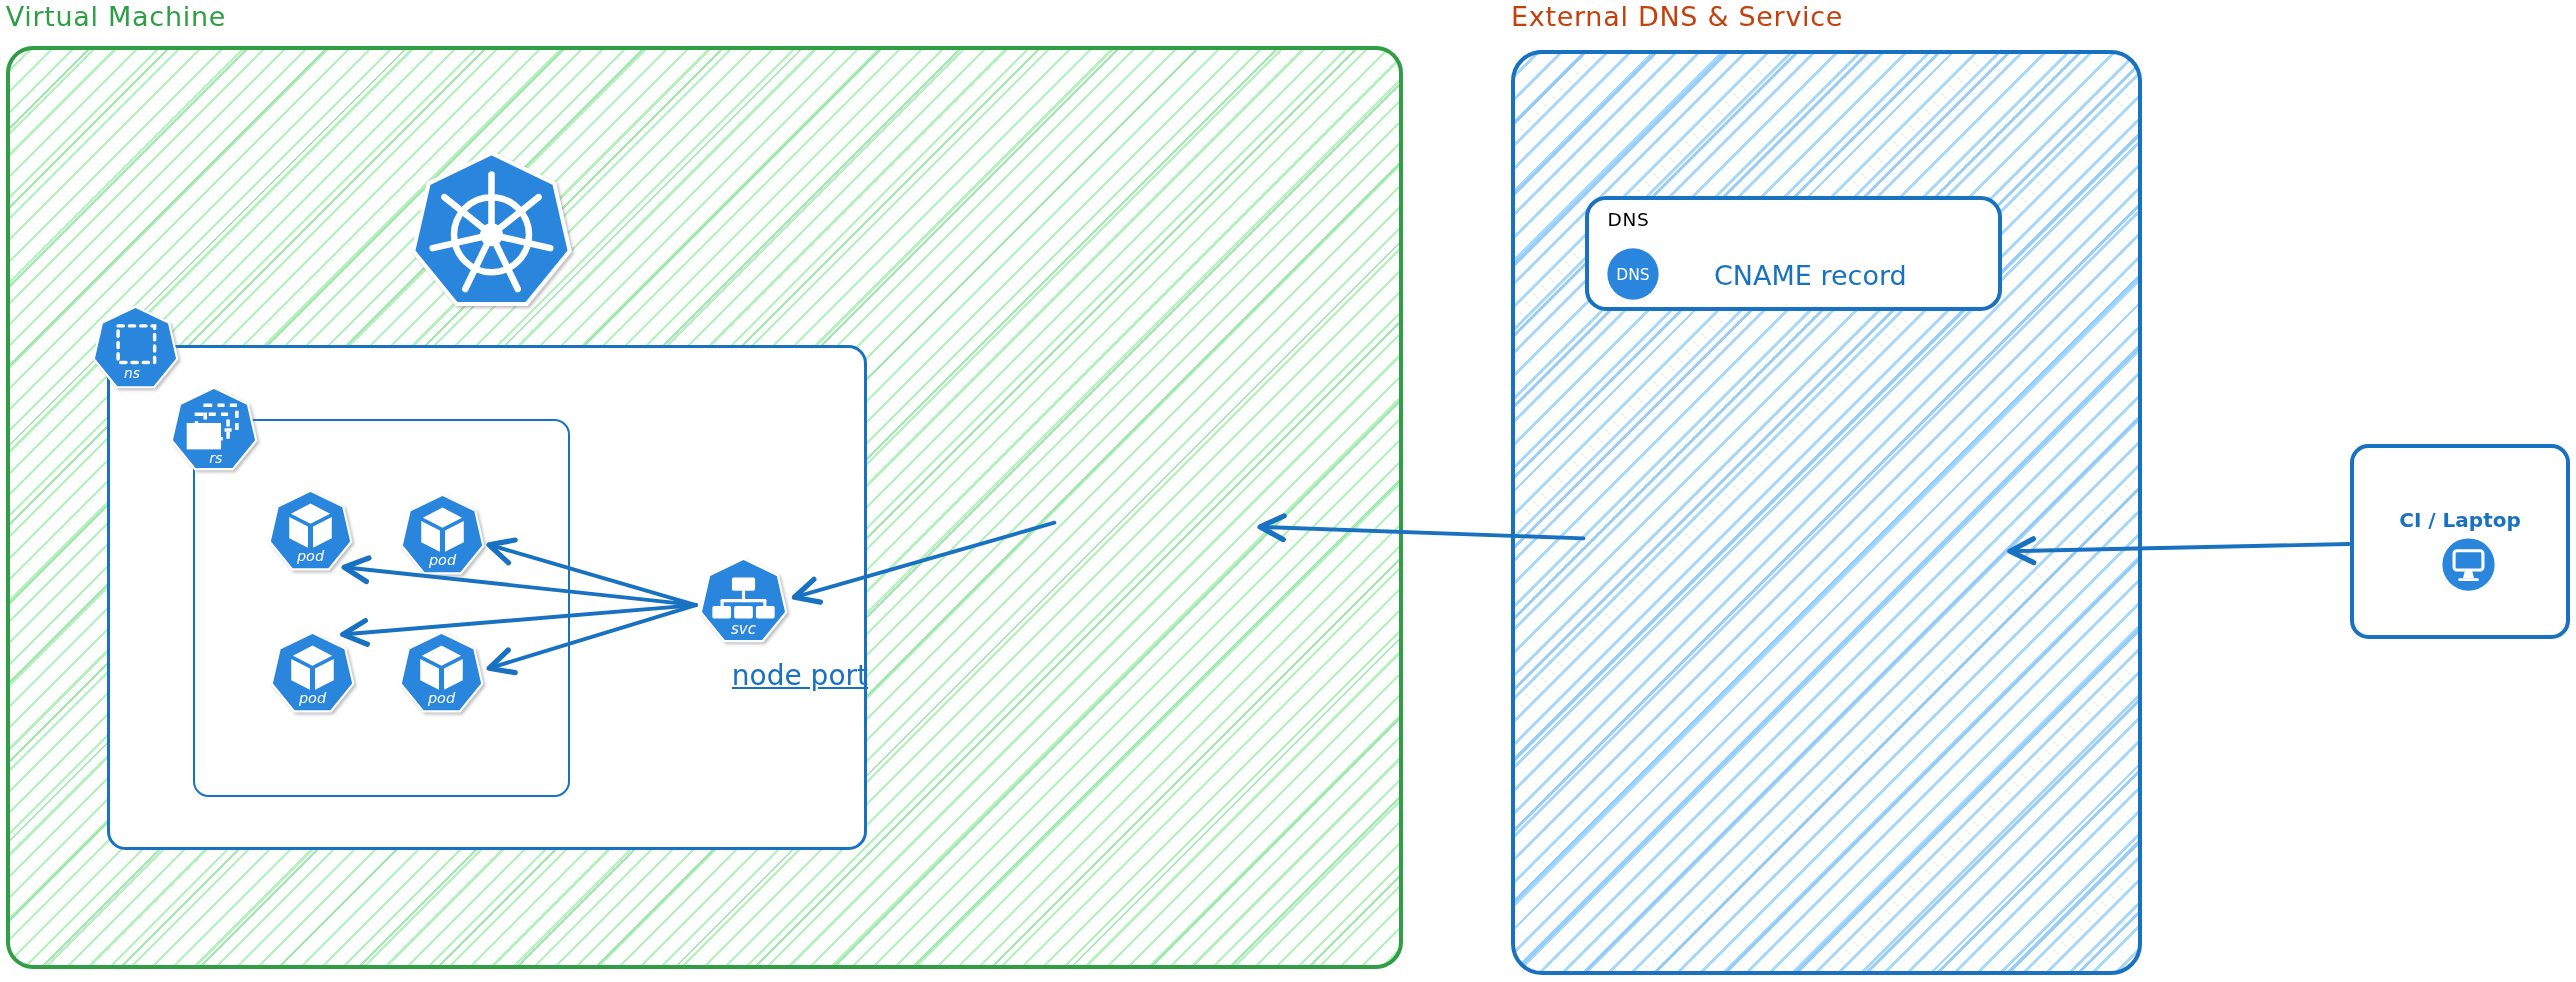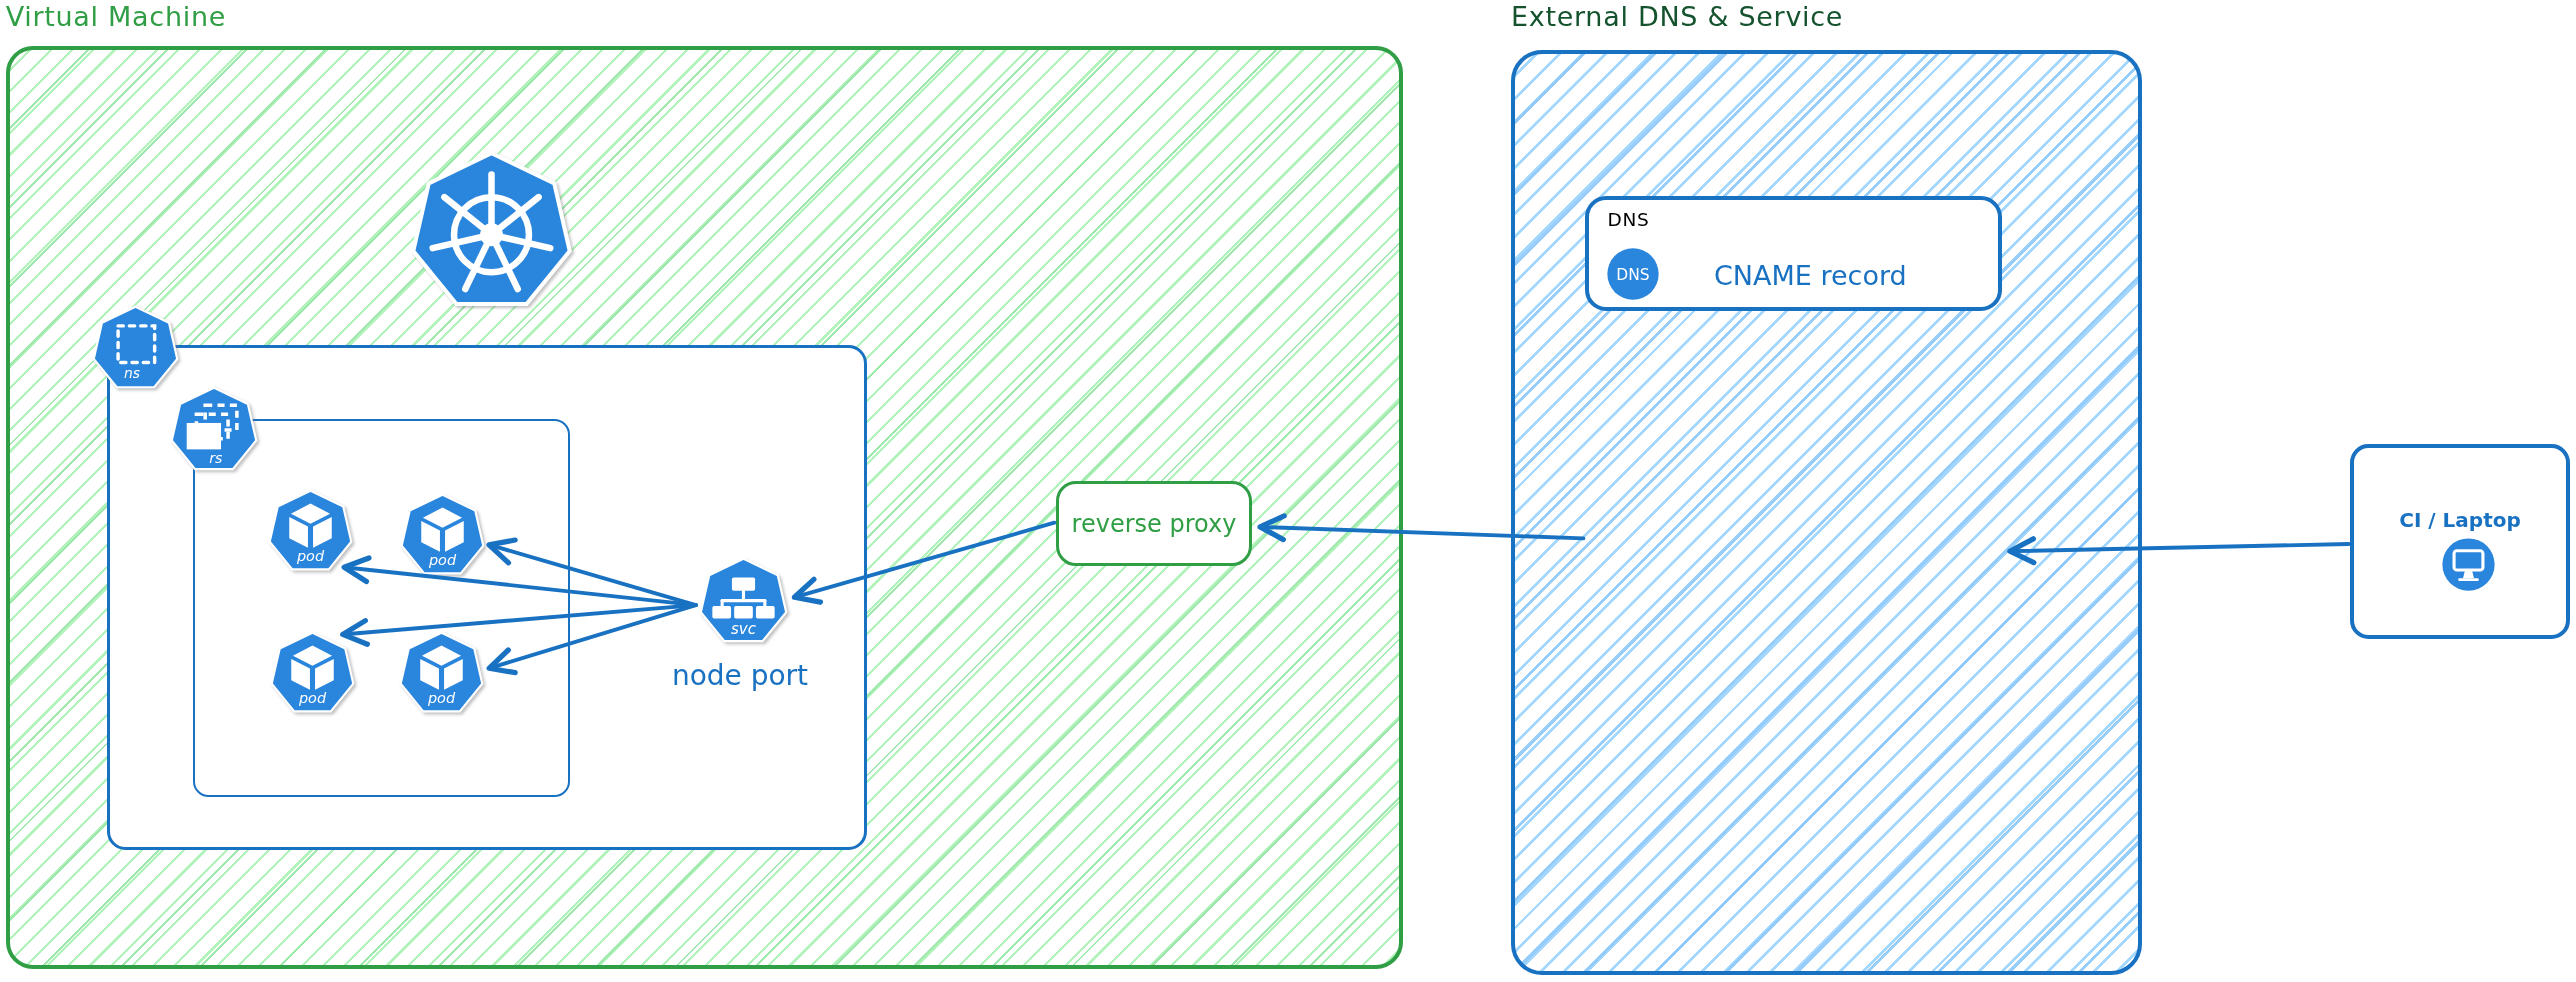--- a/index.html
+++ b/index.html
@@ -20,21 +20,21 @@
     border:4.3px solid #1971c2;border-radius:31px;
     background:
       repeating-linear-gradient(135deg, rgba(0,0,0,0) 0 47px, rgba(140,200,250,0.9) 47px 50px),
       repeating-linear-gradient(135deg, rgba(0,0,0,0) 0 13.5px, #a5d8ff 13.5px 16.3px);
   }
   .zone-title{
     position:absolute;top:1.4px;
     font-size:27px;letter-spacing:0.7px;white-space:nowrap;
   }
   .title-green{left:5.7px;width:1397px;color:#2f9e44;}
-  .title-blue{left:1511px;width:631px;color:#14532d;}
+  .title-blue{left:1511px;width:631px;color:#c2410c;}
   .card{position:absolute;box-sizing:border-box;background:#ffffff;}
   .ns-box{left:107px;top:345px;width:760px;height:505px;border:3.6px solid #1971c2;border-radius:18.5px;}
   .rs-box{left:193px;top:419px;width:377px;height:378px;border:2.8px solid #1971c2;border-radius:15.6px;background:#ffffff;}
   .proxy-box{
     left:1056px;top:481px;width:196px;height:85px;border:3.6px solid #2f9e44;border-radius:20px;
     display:flex;align-items:center;justify-content:center;
   }
   .proxy-box span{color:#2f9e44;font-size:24px;white-space:nowrap;}
   .dns-box{left:1585px;top:196px;width:417px;height:115px;border:4.3px solid #1971c2;border-radius:21px;}
   .dns-tag{position:absolute;left:18.5px;top:8.5px;color:#000000;font-size:18.5px;letter-spacing:0.7px;}
@@ -43,22 +43,22 @@
   .worker-box{
     left:1585px;top:489px;width:414px;height:115px;border:4.3px solid #1971c2;border-radius:21px;
     display:flex;align-items:center;justify-content:center;
   }
   .worker-box span{color:#1971c2;font-size:25.6px;white-space:nowrap;}
   .ci-box{left:2350px;top:444px;width:220px;height:195px;border:4.3px solid #1971c2;border-radius:18.5px;}
   .ci-label{position:absolute;left:0;top:60px;width:100%;text-align:center;color:#1971c2;font-size:20px;white-space:nowrap;font-weight:bold;}
   .ci-circle{position:absolute;left:87px;top:89px;}
   .hep{position:absolute;filter:drop-shadow(2.1px 2.8px 1.4px rgba(115,115,115,0.45));}
   .node-port{
-    position:absolute;left:612px;top:659px;width:256px;text-align:center;
-    color:#1971c2;font-size:28px;white-space:nowrap;
+    position:absolute;left:612px;top:659px;width:256px;text-align:right;
+    color:#1971c2;font-size:28px;white-space:nowrap;text-decoration:underline;
   }
   #arrows{position:absolute;left:0;top:0;pointer-events:none;z-index:60;}
   svg text{font-family:"DejaVu Sans",sans-serif;}
 </style>
 </head>
 <body>
 
 <div id="canvas">
 
   <div class="zone zone-green"></div>
@@ -137,23 +137,20 @@
       <line x1="74" y1="49" x2="74" y2="55"></line>
     </g>
     <rect x="15" y="55" width="21" height="14" rx="2" fill="#ffffff"></rect>
     <rect x="39.5" y="55" width="21" height="14" rx="2" fill="#ffffff"></rect>
     <rect x="64" y="55" width="21" height="14" rx="2" fill="#ffffff"></rect>
     <text x="50" y="86" text-anchor="middle" font-size="17" font-style="italic" fill="#ffffff">svc</text>
   </svg>
 
   <div class="node-port">node port</div>
 
-  <div class="card proxy-box">
-    <span>reverse proxy</span>
-  </div>
 
   <div class="card dns-box">
     <div class="dns-tag">DNS</div>
     <svg class="dns-circle" width="54" height="54" viewBox="0 0 80 80">
       <circle cx="40" cy="40" r="38" fill="#2a85dd"></circle>
       <text x="40" y="49" text-anchor="middle" font-size="23" fill="#ffffff">DNS</text>
     </svg>
     <div class="cname-label">CNAME record</div>
   </div>
 

